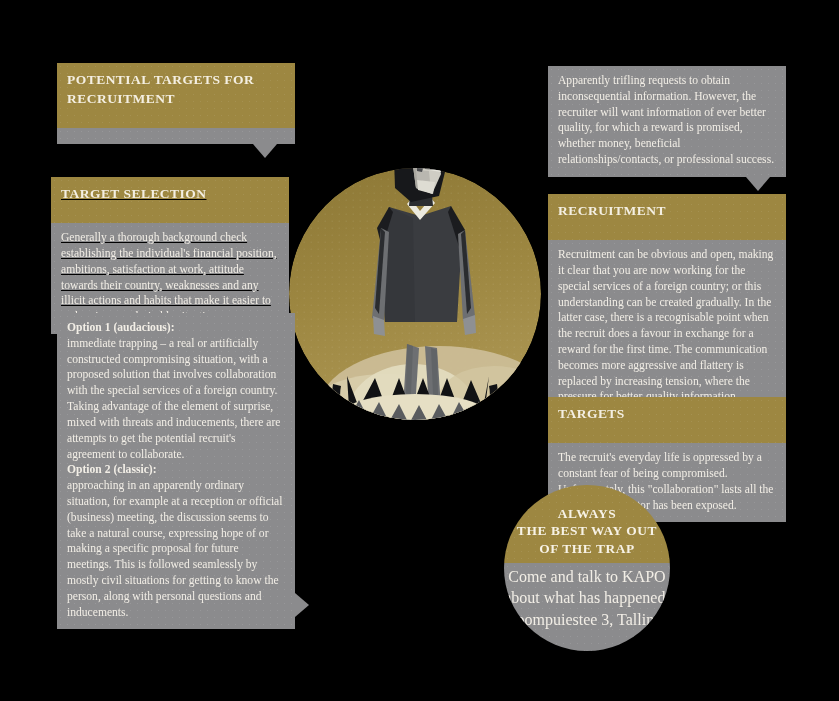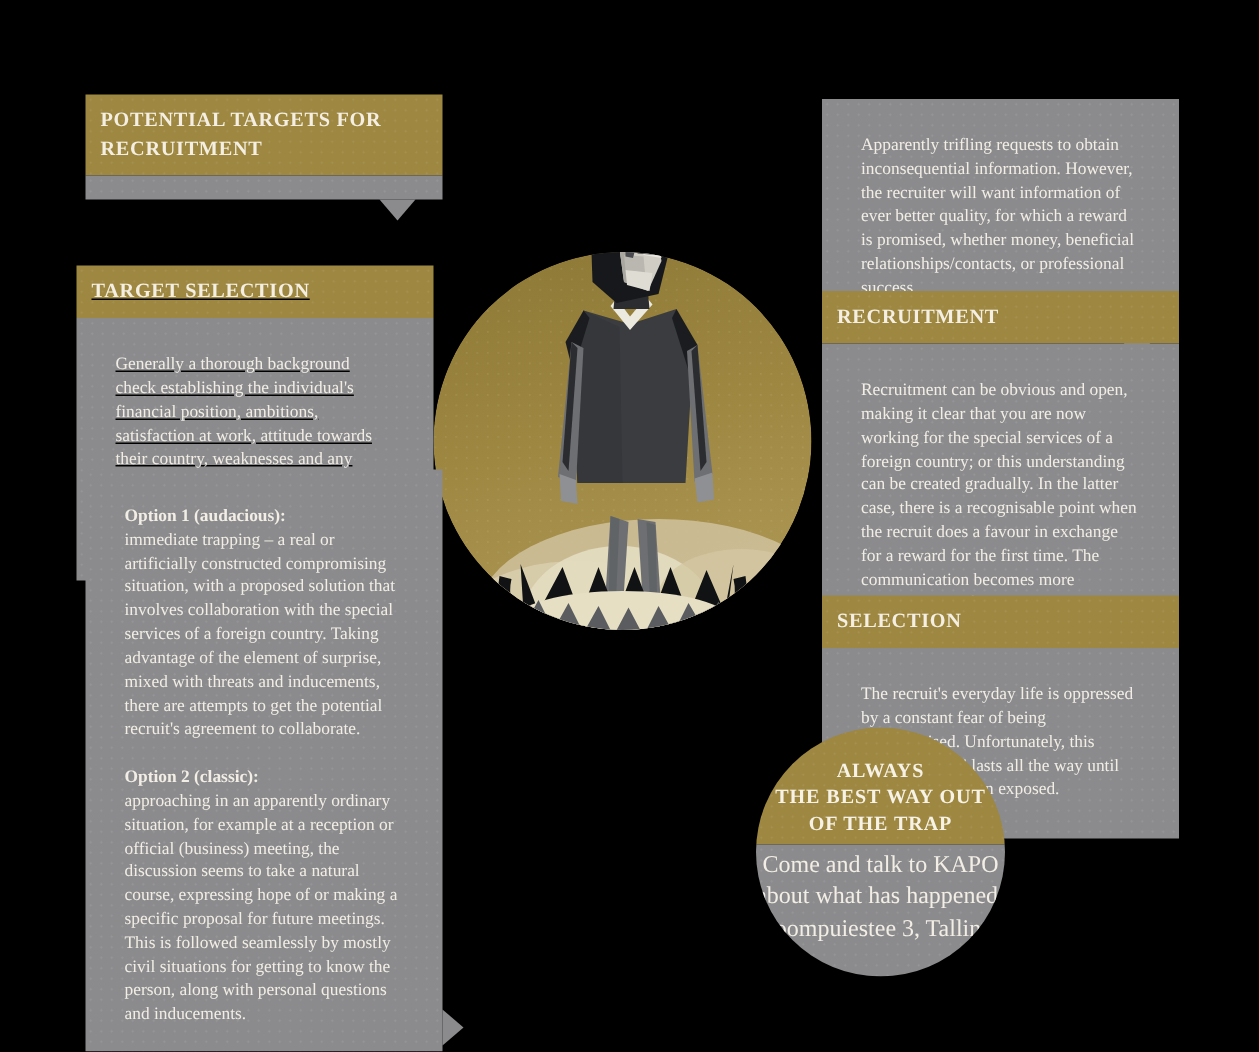--- a/index.html
+++ b/index.html
@@ -30,38 +30,38 @@
     position: absolute;
     width: 238px;
   }
   .panel-head {
     background: #9d8741;
     color: #f4efe2;
     font-weight: bold;
     letter-spacing: 0.035em;
     font-size: 13.5px;
     line-height: 1.42;
-    padding: 7px 9px 9px 10px;
+    padding: 7px 9px 20px 10px;
     box-sizing: border-box;
     position: relative;
     background-image: radial-gradient(rgba(255,255,255,0.085) 0.6px, transparent 0.7px);
     background-size: 7px 7px;
   }
   .panel-body {
     background: #8b8b8d;
     color: #f2eee6;
     font-size: 11.6px;
     line-height: 1.365;
     padding: 7px 11px 9px 10px;
     box-sizing: border-box;
     position: relative;
     background-image: radial-gradient(rgba(255,255,255,0.10) 0.6px, transparent 0.7px);
     background-size: 7px 7px;
   }
-  .panel-body p { margin: 16px; }
+  .panel-body p { margin: 0; }
   .opt-label { font-weight: bold; }
 
   
   .tail-down {
     position: absolute;
     width: 0; height: 0;
     border-left: 12px solid transparent;
     border-right: 12px solid transparent;
     border-top: 14px solid #8b8b8d;
     bottom: -14px;
@@ -245,21 +245,21 @@
 
   <div class="panel" style="left:548px; top:194px;">
     <div class="panel-head">RECRUITMENT</div>
     <div class="panel-body">
       <p>Recruitment can be obvious and open, making it clear that you are now working for the special services of a foreign country; or this understanding can be created gradually. In the latter case, there is a recognisable point when the recruit does a favour in exchange for a reward for the first time. The communication becomes more aggressive and flattery is replaced by increasing tension, where the pressure for better-quality information increases and the reward decreases.</p>
       <span class="tail-down" style="right:16px;"></span>
     </div>
   </div>
 
   <div class="panel" style="left:548px; top:397px;">
-    <div class="panel-head">SELECTION</div>
+    <div class="panel-head">TARGETS</div>
     <div class="panel-body">
       <p>The recruit's everyday life is oppressed by a constant fear of being compromised. Unfortunately, this "collaboration" lasts all the way until the traitor has been exposed.</p>
     </div>
   </div>
 
   <div id="cta">
     <div class="cta-top">
       <div>ALWAYS</div>
       <div>THE BEST WAY OUT</div>
       <div>OF THE TRAP</div>

